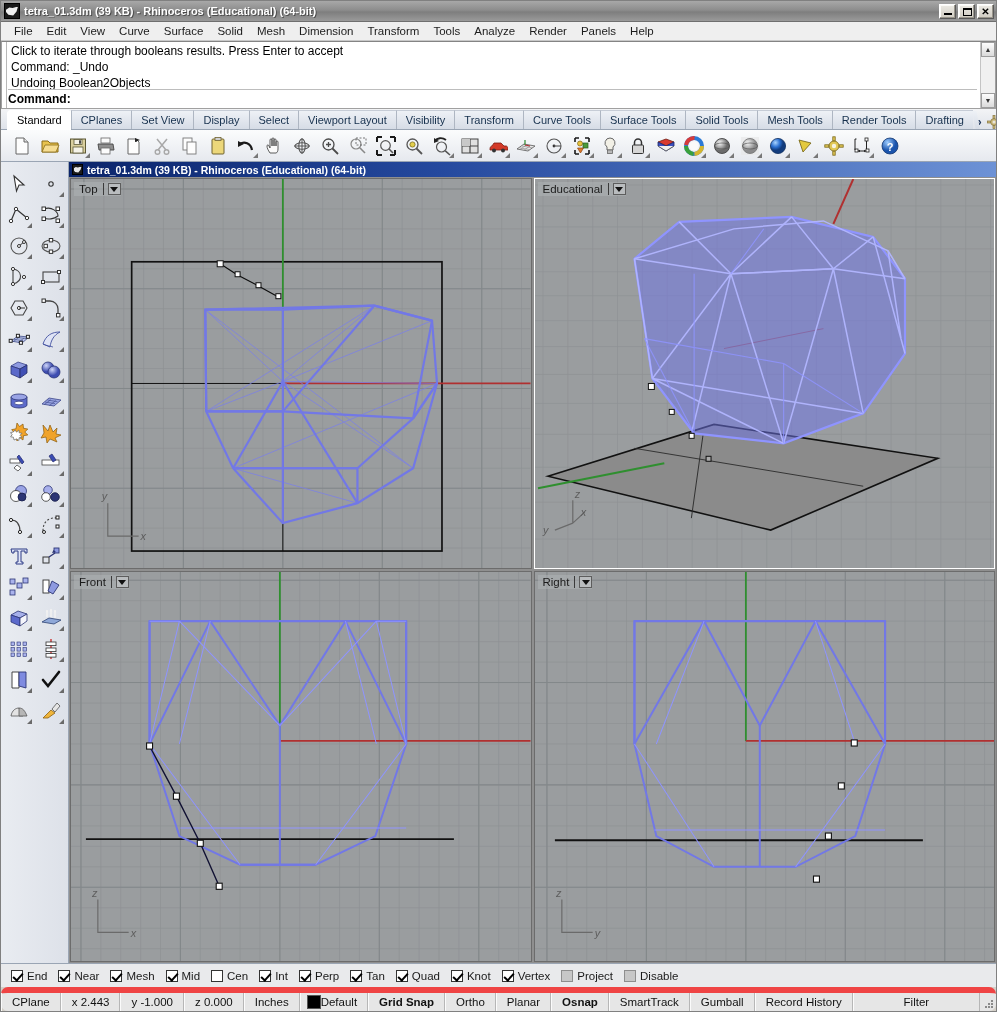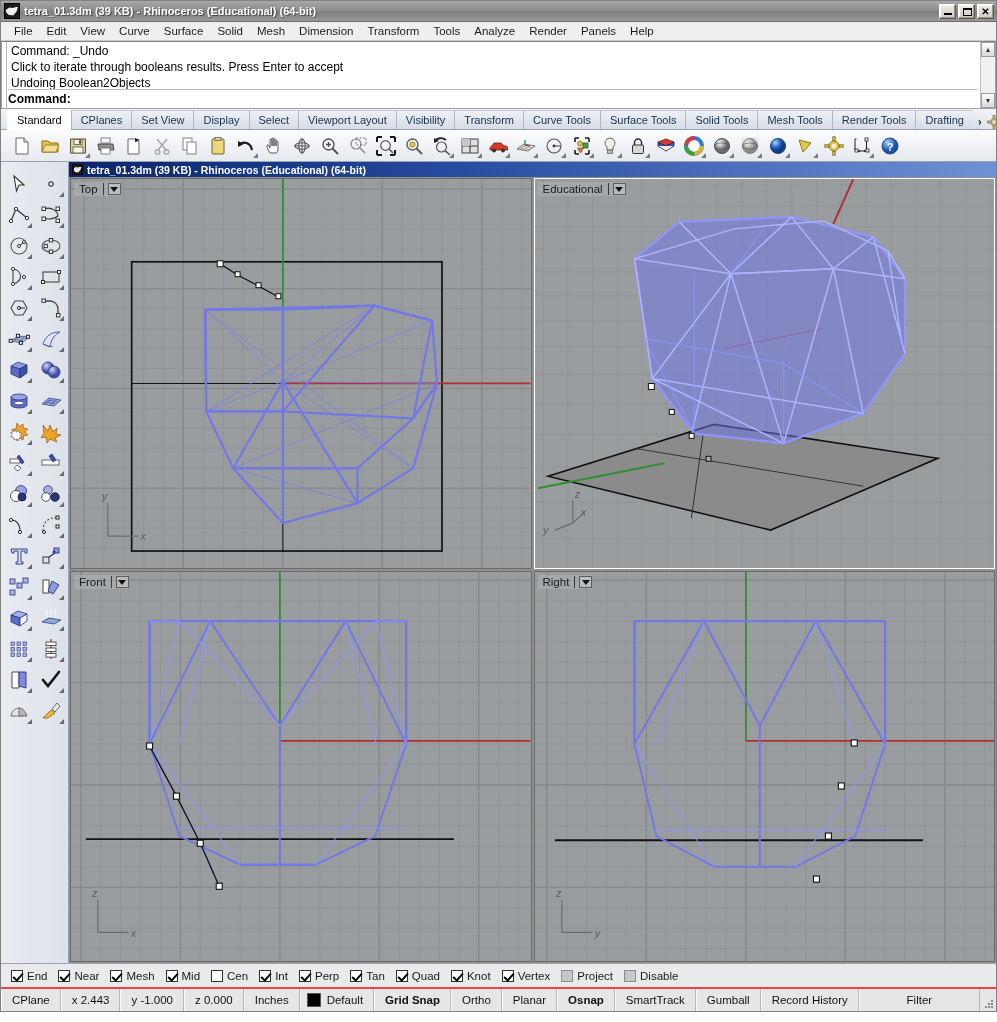--- a/index.html
+++ b/index.html
@@ -231,31 +231,32 @@
     width:4px;height:8px; border:solid #000; border-width:0 2px 2px 0;
     transform: rotate(42deg);
   }
   .cb.disabled { background:#c7c7c7; border-color:#8e8e8e; }
   .ositem .lbl { font-size:11.5px;color:#1a1a1a; }
 
   
   .statusbar {
     flex: 0 0 24px;
     background: #e6e6e6; display:flex; align-items:stretch;
-    border-top:2px solid #ef4444;
+    border-top:6px solid #ef4444;
+    border-radius:7px;
   }
   .scell {
     display:flex;align-items:center;justify-content:center;
     font-size:11.5px;color:#111; padding:0 10px;
     border-right:1px solid #b6b6b6;
     border-left:1px solid #fbfbfb;
     white-space:nowrap; cursor:default;
   }
   .scell.bold { font-weight:bold; }
-  .scell.layer { gap:6px; padding-left:6px; }
+  .scell.layer { padding-left:6px; }
   .swatch { width:14px;height:14px;background:#000;border:1px solid #555; flex:0 0 14px; }
   .scell.grow { flex:1 1 auto; }
   .resizer {
     width:16px; flex:0 0 16px; display:flex;align-items:flex-end;justify-content:flex-end;
     padding:2px;
   }
 </style>
 </head>
 <body>
 
@@ -292,22 +293,22 @@
     <div class="mi">Tools</div>
     <div class="mi">Analyze</div>
     <div class="mi">Render</div>
     <div class="mi">Panels</div>
     <div class="mi">Help</div>
   </div>
 
   <div class="cmdwrap">
     <div class="cmdleft"></div>
     <div class="cmdlines">
+      <div class="cmdline">Click to iterate through booleans results. Press Enter to accept</div>
       <div class="cmdline">Command: _Undo</div>
-      <div class="cmdline">Click to iterate through booleans results. Press Enter to accept</div>
       <div class="cmdline">Undoing Boolean2Objects</div>
     </div>
     <div class="cmdprompt">Command:</div>
     <div class="cmdscroll">
       <div class="sbtn">▲</div>
       <div class="sbtn mid"></div>
       <div class="sbtn">▼</div>
     </div>
   </div>
 

